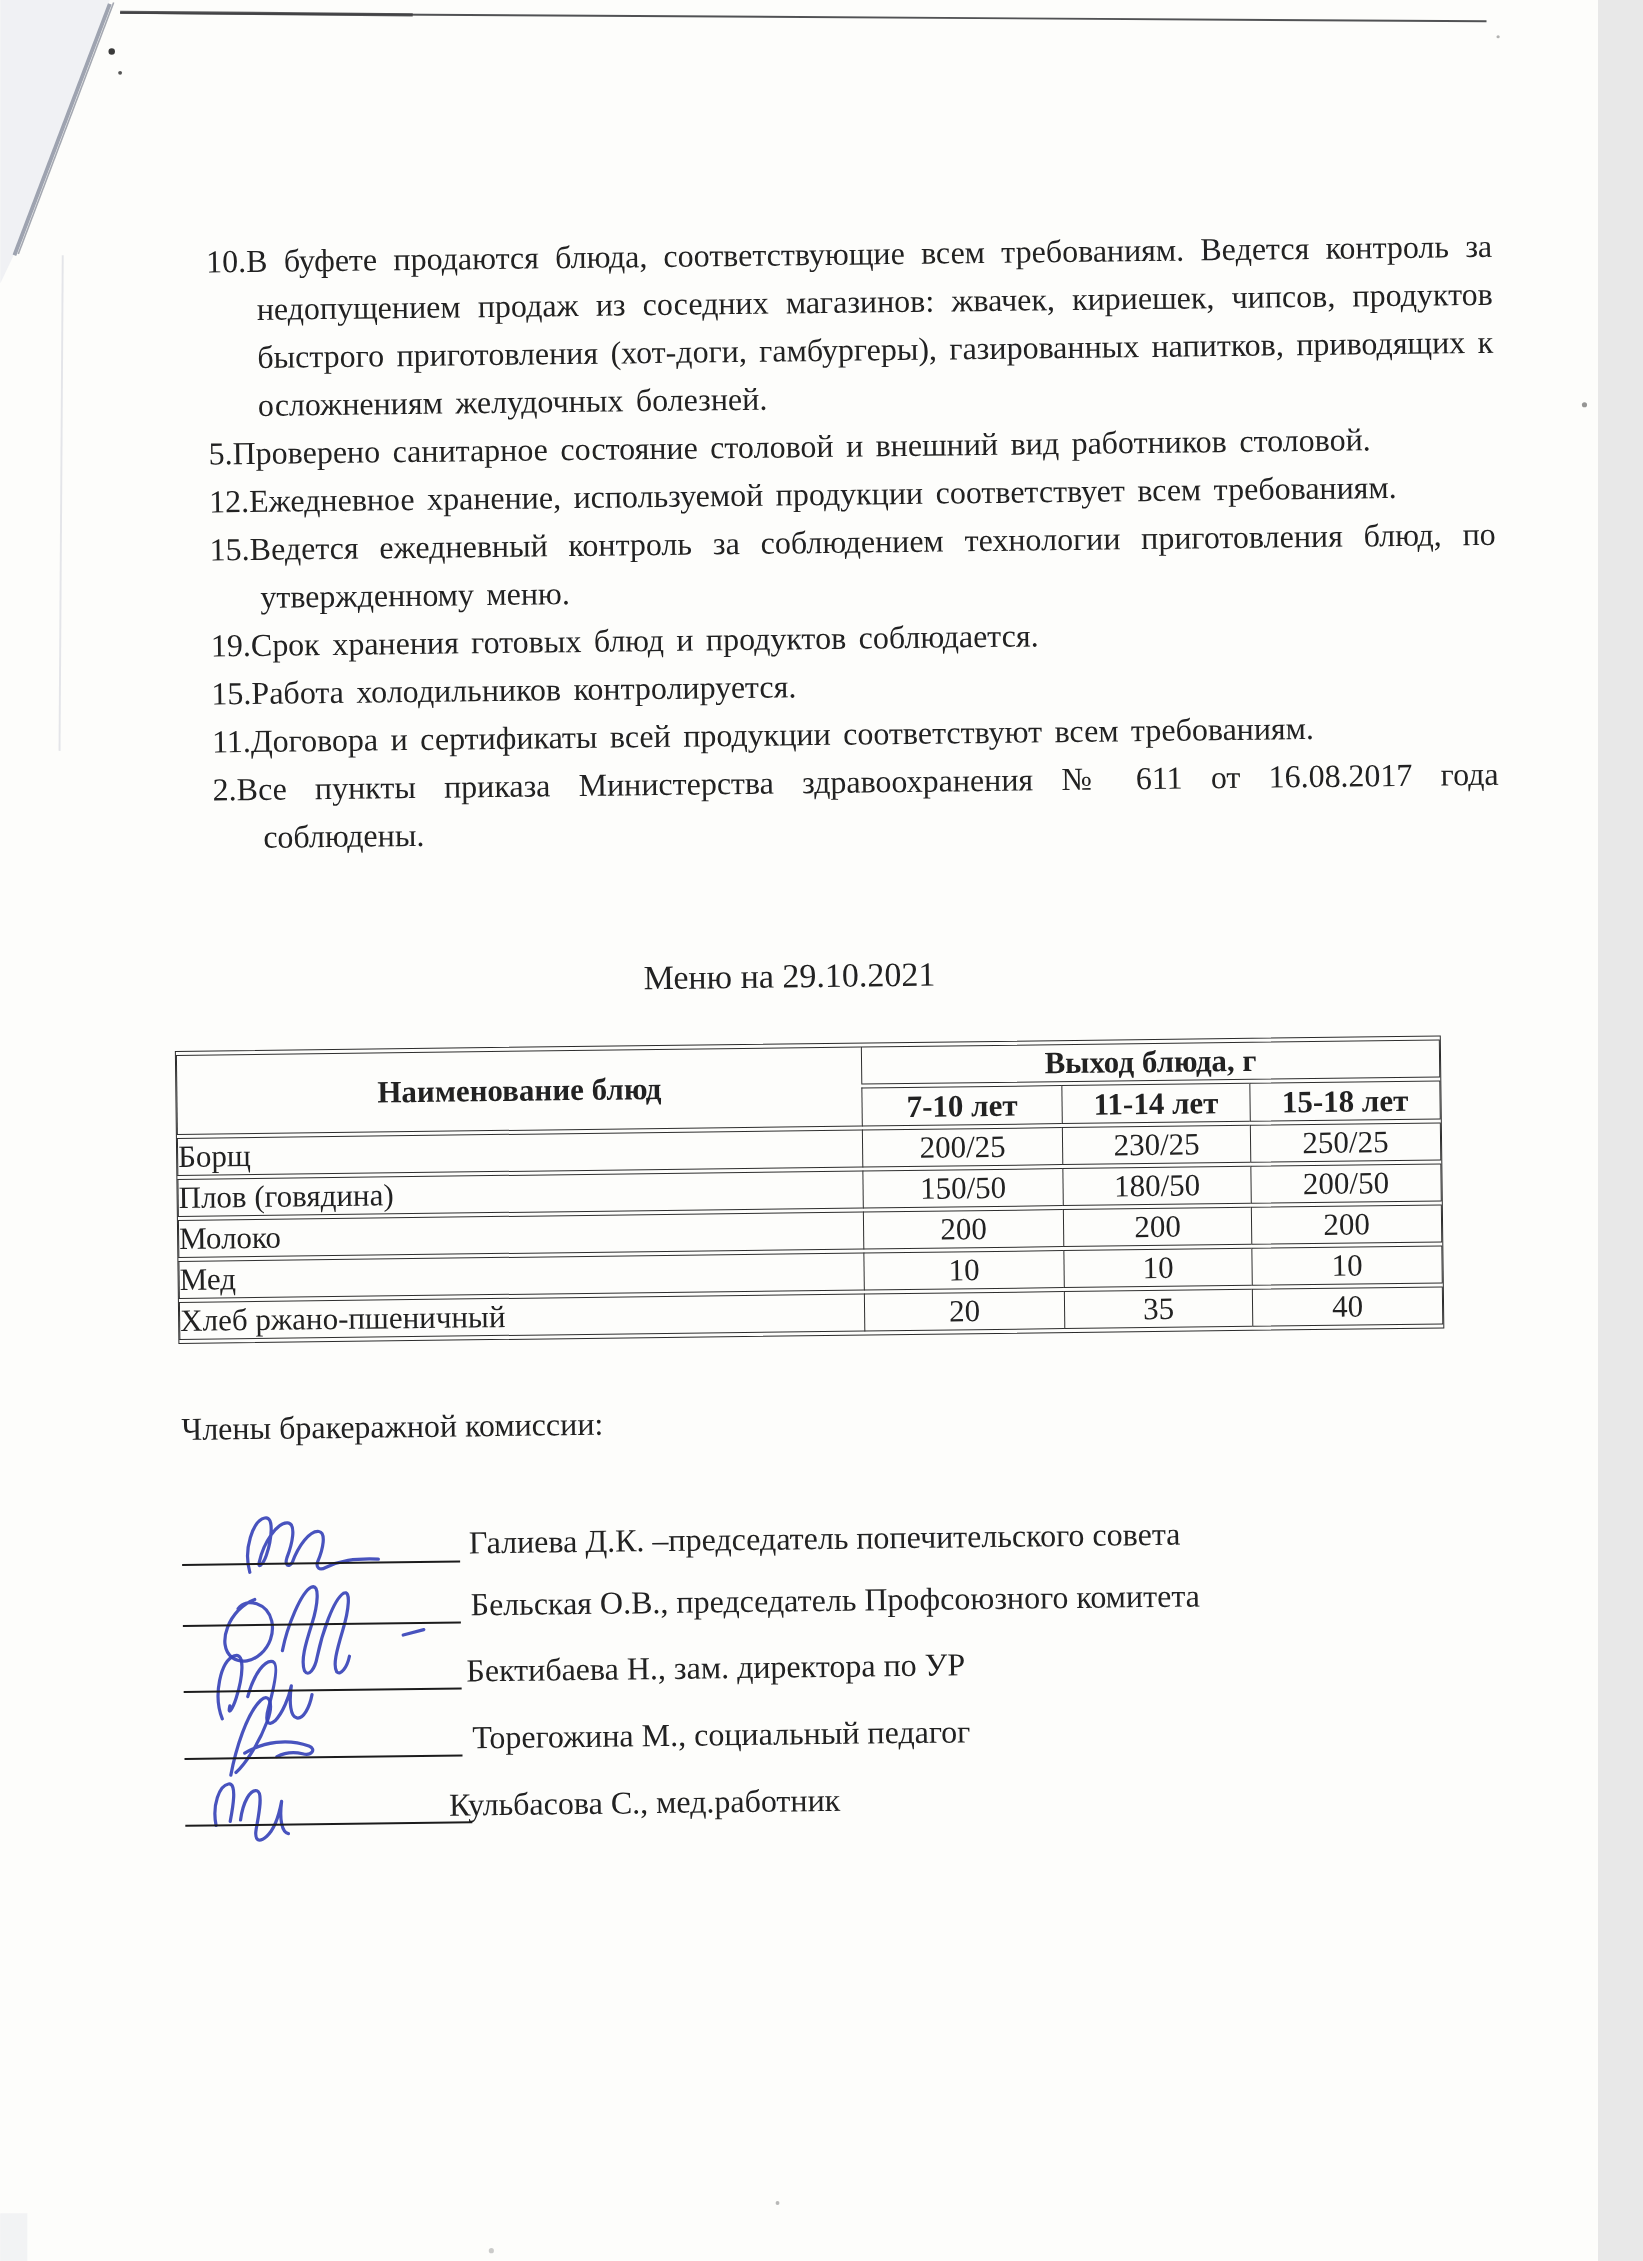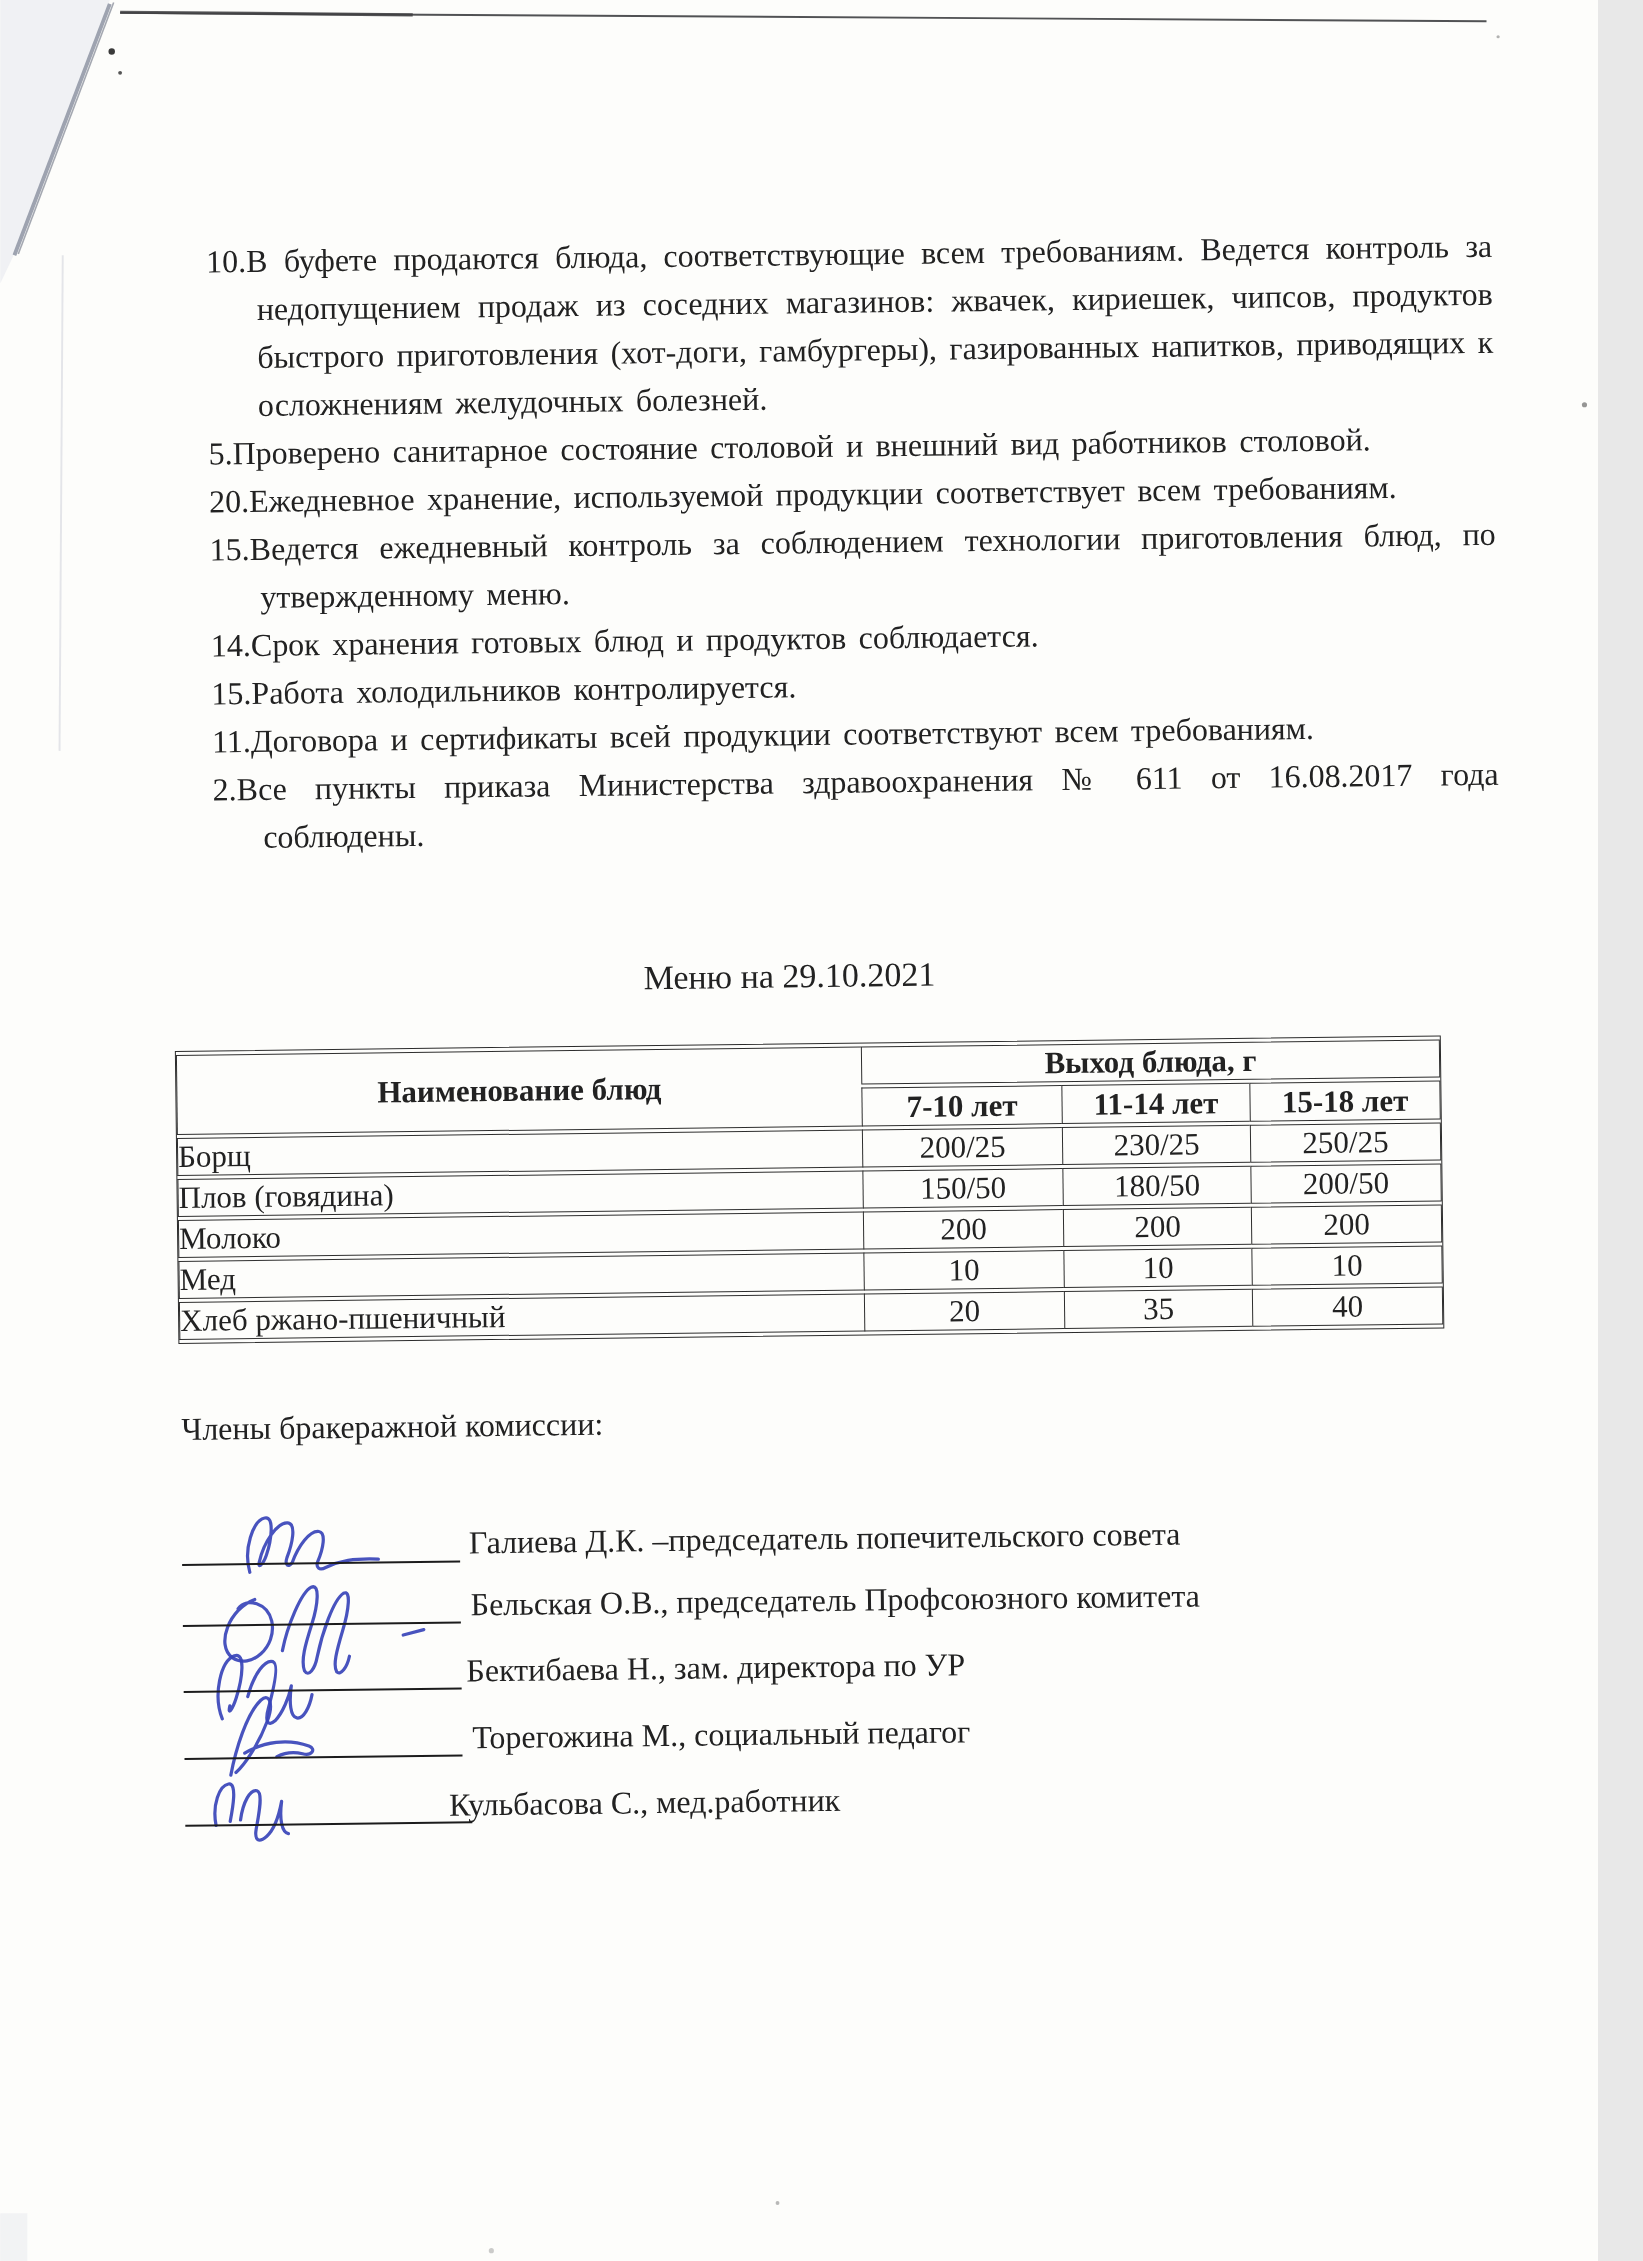--- a/index.html
+++ b/index.html
@@ -87,23 +87,23 @@
     <circle cx="1206" cy="3418" r="3" fill="#8a8a8a" opacity="0.6"></circle>
     <circle cx="762" cy="3492" r="4" fill="#9a9a9a" opacity="0.5"></circle>
     <rect x="0" y="3434" width="42" height="74" fill="#eceef1" opacity="0.7"></rect>
   </svg>
 
   <div class="content">
 
     <div class="list">
       <div class="item"><span class="num">10.</span><span>В буфете продаются блюда, соответствующие всем требованиям. Ведется контроль за недопущением продаж из соседних магазинов: жвачек, кириешек, чипсов, продуктов быстрого приготовления (хот-доги, гамбургеры), газированных напитков, приводящих к осложнениям желудочных болезней.</span></div>
       <div class="item"><span class="num">5.</span><span>Проверено санитарное состояние столовой и внешний вид работников столовой.</span></div>
-      <div class="item"><span class="num">20.</span><span>Ежедневное хранение, используемой продукции соответствует всем требованиям.</span></div>
+      <div class="item"><span class="num">12.</span><span>Ежедневное хранение, используемой продукции соответствует всем требованиям.</span></div>
       <div class="item"><span class="num">15.</span><span>Ведется ежедневный контроль за соблюдением технологии приготовления блюд, по утвержденному меню.</span></div>
-      <div class="item"><span class="num">14.</span><span>Срок хранения готовых блюд и продуктов соблюдается.</span></div>
+      <div class="item"><span class="num">19.</span><span>Срок хранения готовых блюд и продуктов соблюдается.</span></div>
       <div class="item"><span class="num">15.</span><span>Работа холодильников контролируется.</span></div>
       <div class="item"><span class="num">11.</span><span>Договора и сертификаты всей продукции соответствуют всем требованиям.</span></div>
       <div class="item"><span class="num">2.</span><span>Все пункты приказа Министерства здравоохранения № 611 от 16.08.2017 года соблюдены.</span></div>
     </div>
 
     <div class="menu-title">Меню на 29.10.2021</div>
 
     <div class="menu-table-wrap">
       <table class="menu">
         <colgroup>

